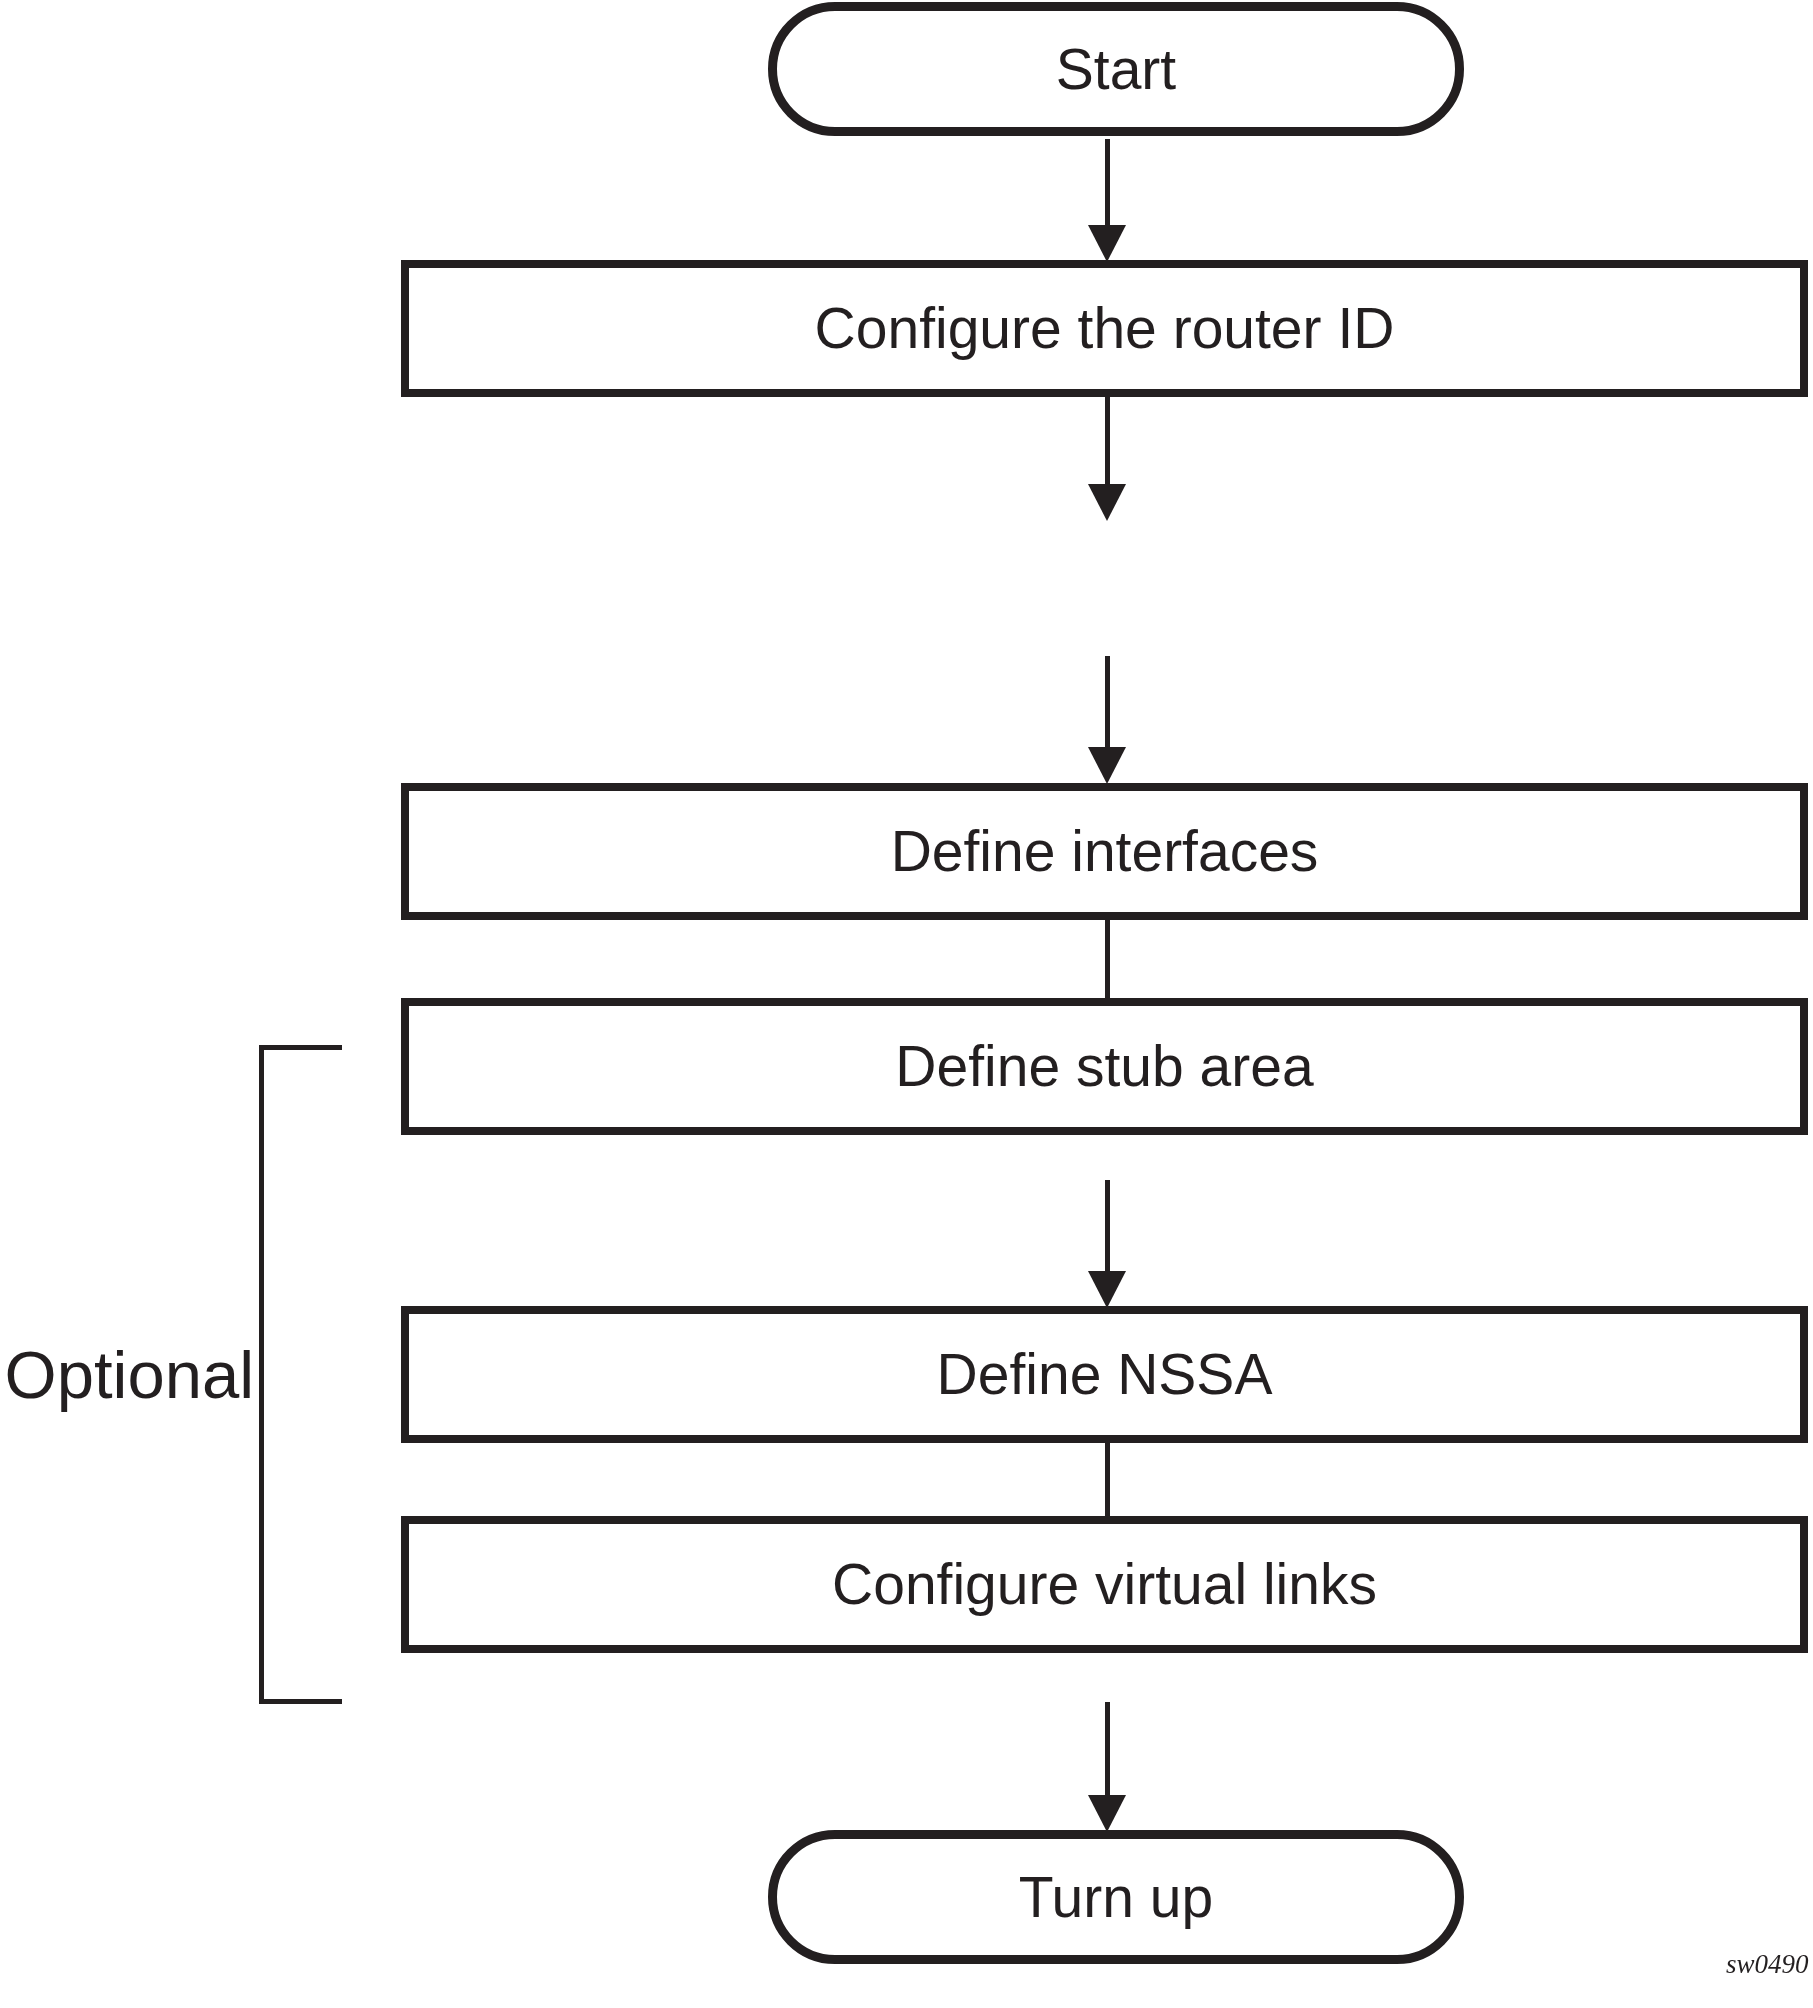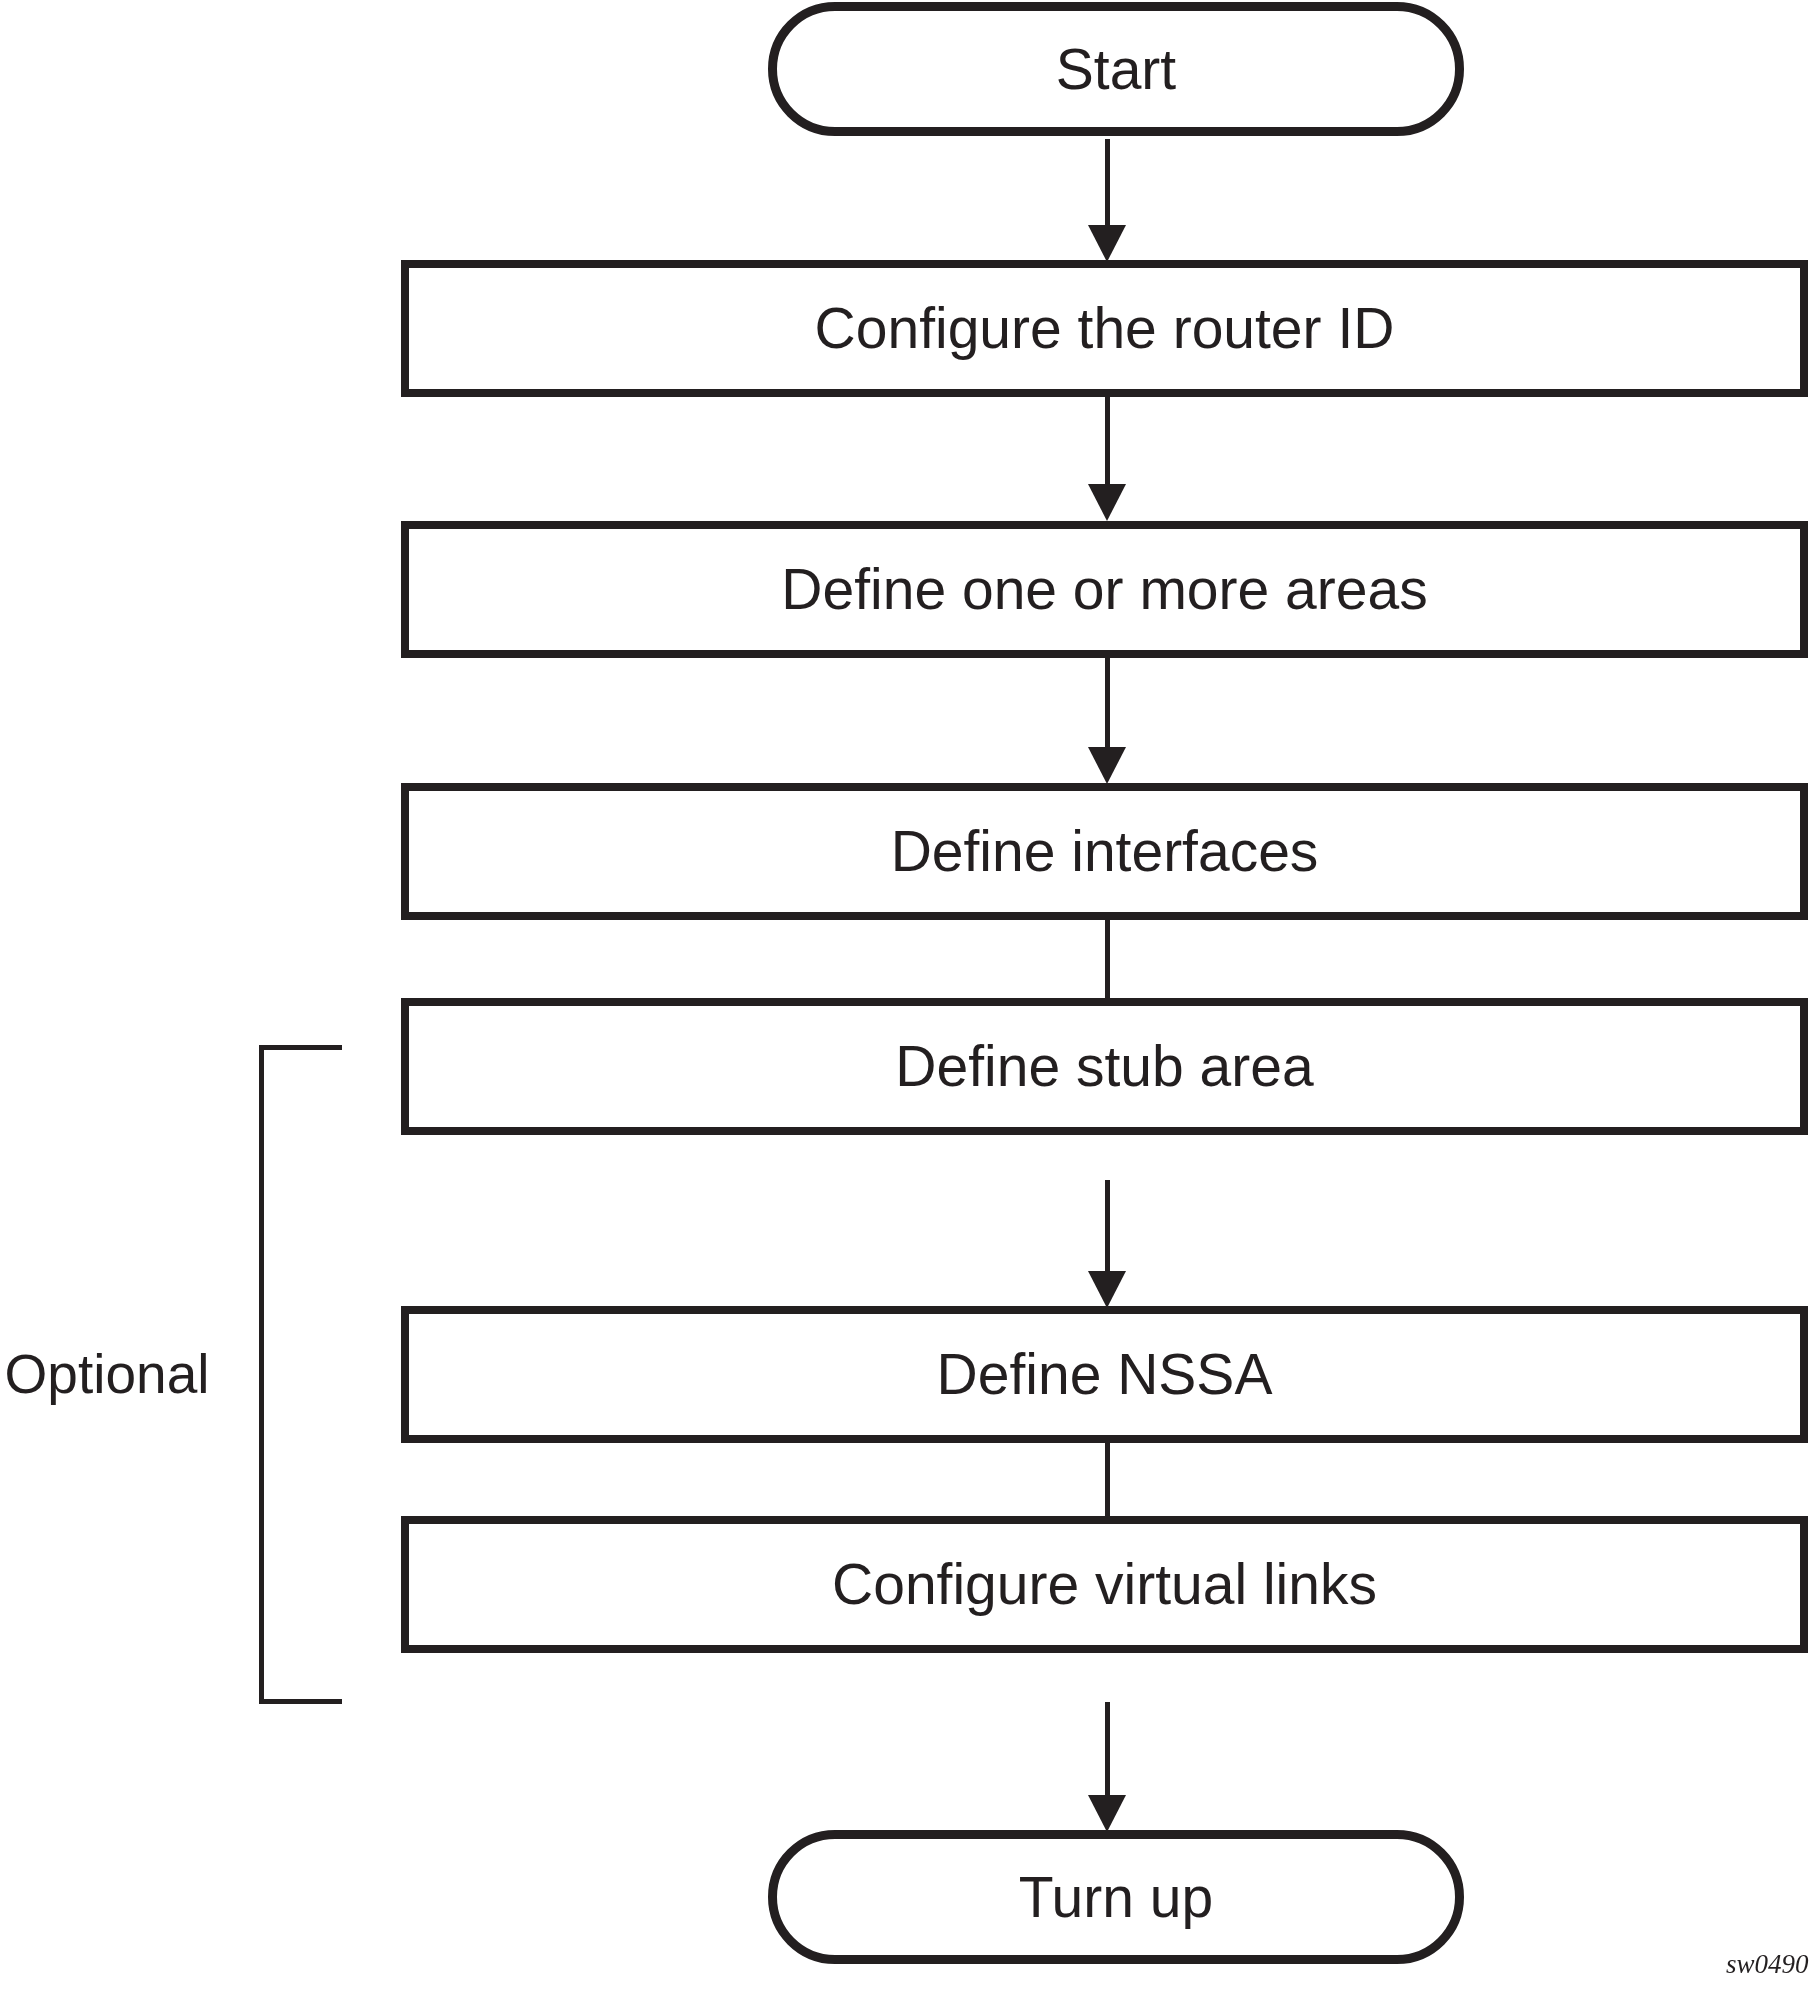--- a/index.html
+++ b/index.html
@@ -94,21 +94,21 @@
   }
   .bracket-tick.top { top: 1045px; }
   .bracket-tick.bottom { top: 1699px; }
 
   .optional-label {
     position: absolute;
     left: 4.6px;
     top: 1344px;
     height: 61px;
     line-height: 61px;
-    font-size: 55px;
+    font-size: 67px;
     white-space: nowrap;
   }
   .figure-id {
     position: absolute;
     right: 5.5px;
     top: 1949px;
     font-family: "Liberation Serif", serif;
     font-style: italic;
     font-size: 27px;
     white-space: nowrap;
@@ -126,21 +126,20 @@
     <div class="arrow-head"></div>
   </div>
 
   <div class="node process n-box1">Configure the router ID</div>
 
   <div class="arrow a2">
     <div class="arrow-line"></div>
     <div class="arrow-head"></div>
   </div>
 
-  <div class="node process n-box2">Define one or more areas</div>
 
   <div class="arrow a3">
     <div class="arrow-line"></div>
     <div class="arrow-head"></div>
   </div>
 
   <div class="node process n-box3">Define interfaces</div>
 
   <div class="arrow a4">
     <div class="arrow-line"></div>

